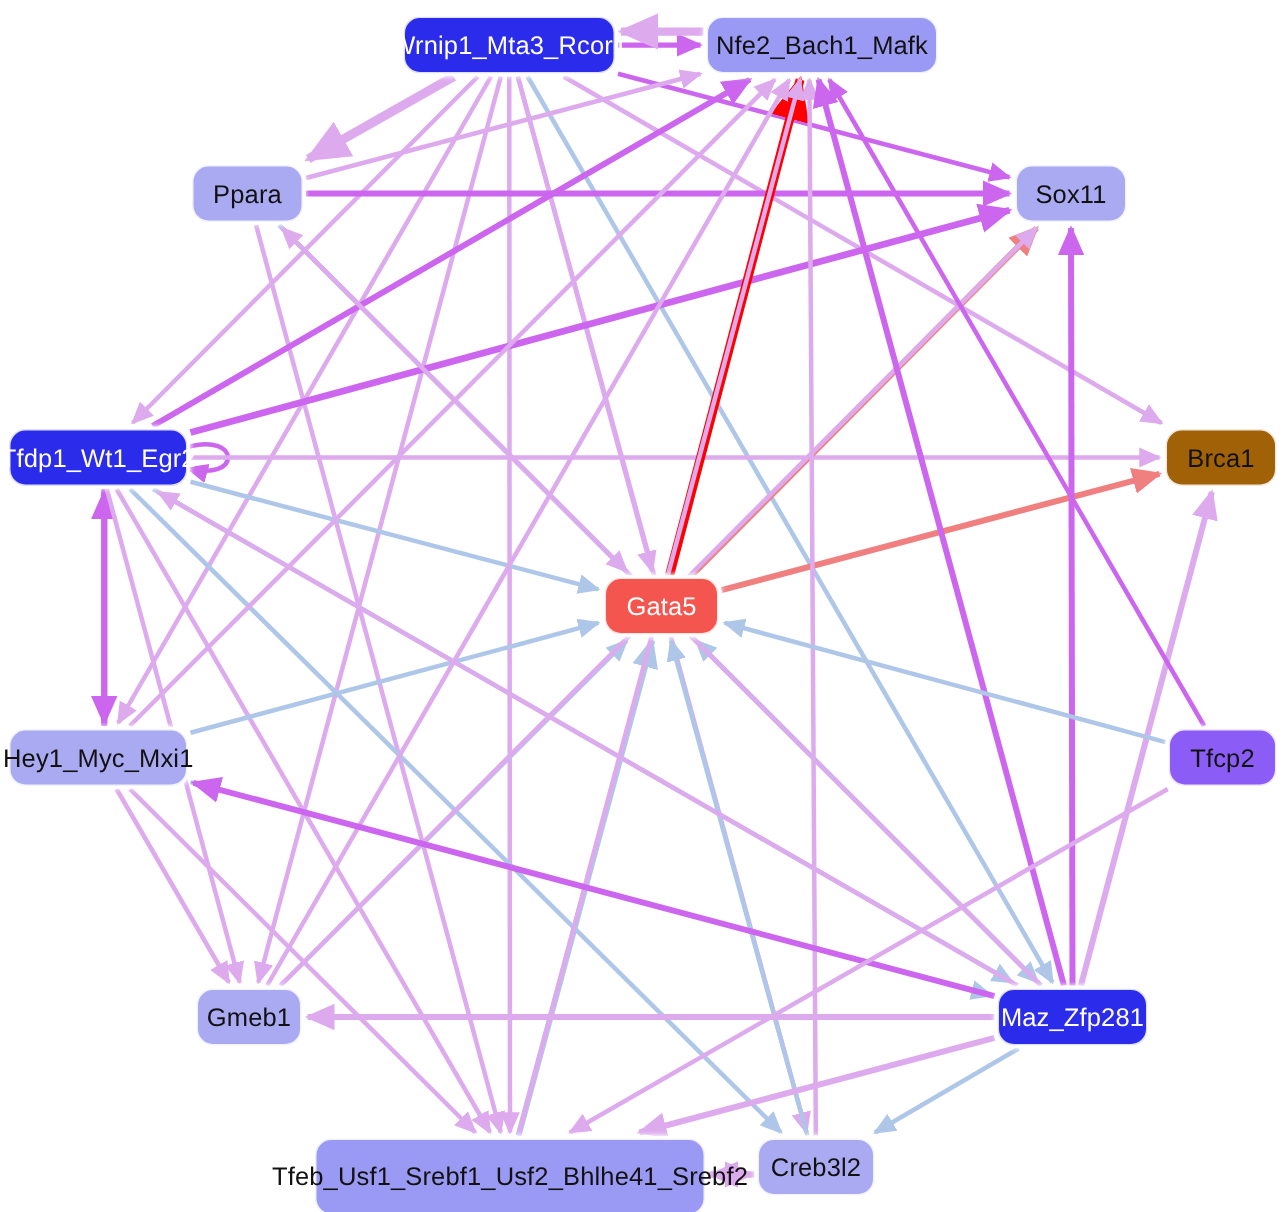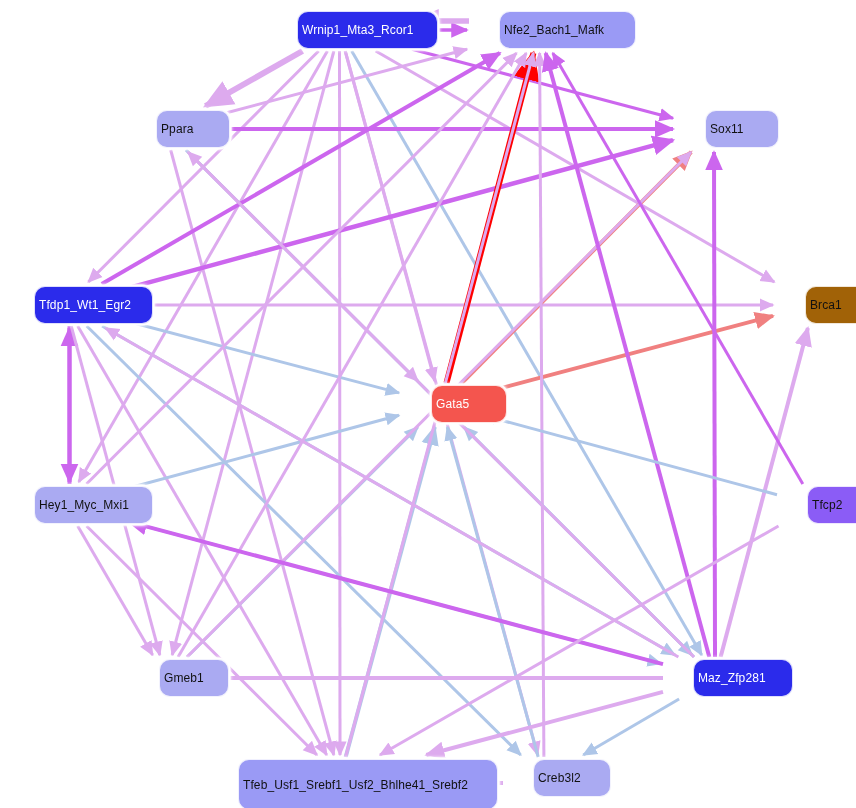--- a/index.html
+++ b/index.html
@@ -31,29 +31,28 @@
     top: 0;
     width: 856px;
     height: 808px;
   }
   .node {
     position: absolute;
     box-sizing: border-box;
     border-radius: 11px;
     display: flex;
     align-items: center;
-    justify-content: flex-start;
+    justify-content: center;
     text-align: center;
     white-space: nowrap;
-    font-size: 12px;
+    font-size: 17px;
     line-height: 1;
     letter-spacing: 0.1px;
     border: 1px solid rgba(255,255,255,0.85);
     box-shadow: 0 0 0 1.5px #ffffff, 0 0 3px 2px rgba(255,255,255,0.95);
-    margin-left: 28px;
   }
   .node-label {
     pointer-events: none;
     padding: 0 4px;
   }
 </style>
 </head>
 <body>
 
 <div id="canvas">
@@ -131,21 +130,21 @@
       <line x1="678.4" y1="657.0" x2="105.5" y2="328.0" stroke="#ddaaee" stroke-width="3" stroke-linecap="butt" marker-end="url(#mddaaee)"></line>
       <line x1="694.0" y1="657.0" x2="188.0" y2="152.0" stroke="#ddaaee" stroke-width="3" stroke-linecap="butt" marker-end="url(#mddaaee)"></line>
       <line x1="777.0" y1="494.7" x2="483.0" y2="415.3" stroke="#aec6e8" stroke-width="3" stroke-linecap="butt" marker-end="url(#maec6e8)"></line>
       <line x1="802.8" y1="484.0" x2="552.8" y2="53.0" stroke="#cc66ee" stroke-width="3" stroke-linecap="butt" marker-end="url(#mcc66ee)"></line>
       <line x1="778.5" y1="526.0" x2="380.0" y2="755.0" stroke="#ddaaee" stroke-width="3" stroke-linecap="butt" marker-end="url(#mddaaee)"></line>
     </svg>
   <div id="node-layer">
       <div class="node" style="left: 269px; top: 11px; width: 141px; height: 38px; background: rgb(43, 43, 235); color: rgb(255, 255, 255);">
         <span class="node-label">Wrnip1_Mta3_Rcor1</span>
       </div>
-      <div class="node" style="left: 471px; top: 11px; width: 137px; height: 38px; background: rgb(154, 154, 245); color: rgb(17, 17, 17);">
+      <div class="node" style="left: 471px; top: 11px; width: 154px; height: 38px; background: rgb(154, 154, 245); color: rgb(17, 17, 17);">
         <span class="node-label">Nfe2_Bach1_Mafk</span>
       </div>
       <div class="node" style="left: 128px; top: 110px; width: 74px; height: 38px; background: rgb(170, 170, 242); color: rgb(17, 17, 17);">
         <span class="node-label">Ppara</span>
       </div>
       <div class="node" style="left: 677px; top: 110px; width: 74px; height: 38px; background: rgb(170, 170, 242); color: rgb(17, 17, 17);">
         <span class="node-label">Sox11</span>
       </div>
       <div class="node" style="left: 6px; top: 286px; width: 119px; height: 38px; background: rgb(43, 43, 235); color: rgb(255, 255, 255);">
         <span class="node-label">Tfdp1_Wt1_Egr2</span>

